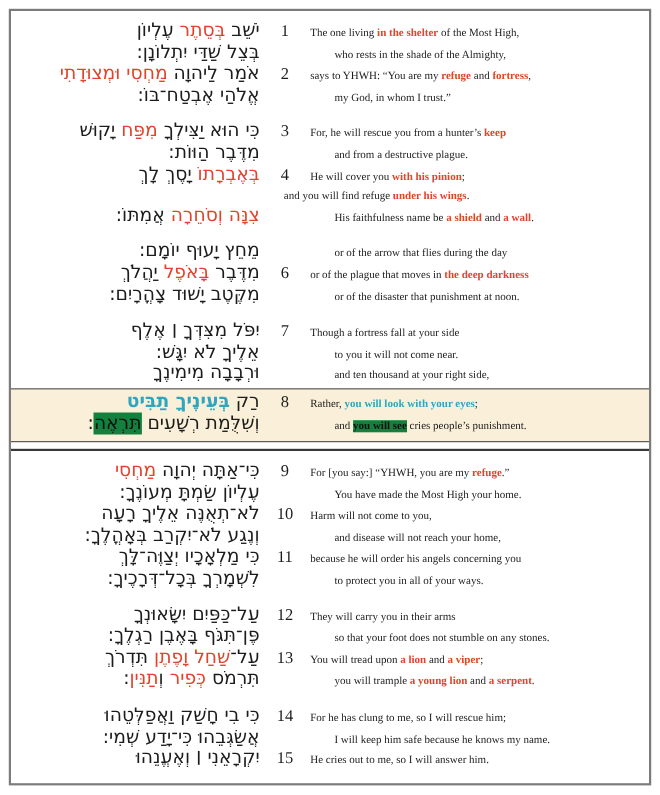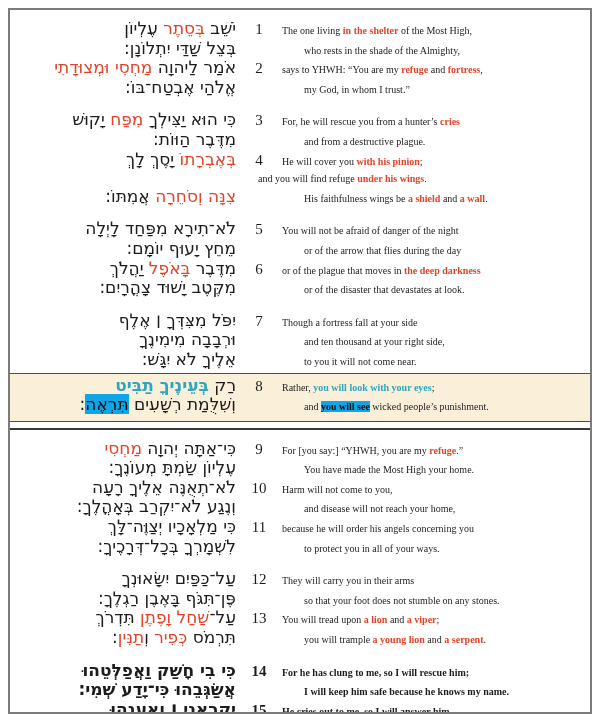--- a/index.html
+++ b/index.html
@@ -10,21 +10,21 @@
     -webkit-font-smoothing:antialiased;
   }
   .frame{
     position:absolute;left:8px;top:8px;right:8px;bottom:9px;
     border:2px solid #7b7b7b;
     overflow:hidden;
     background:#ffffff;
   }
   .psalm{padding-top:10px;}
   .stanza{margin-bottom:13px;}
-  .stanza:last-child{margin-bottom:0;font-weight:bold;}
+  .stanza:last-child{margin-bottom:0;}
   .verse{margin:0;}
   .row{
     display:grid;
     grid-template-columns:226px 46px 1fr;
     align-items:baseline;
     line-height:17.6px;
     min-height:17.6px;
   }
   .he{
     direction:rtl;
@@ -40,21 +40,21 @@
   .en{
     font-size:10px;
     padding-right:6px;
     white-space:nowrap;
   }
   .en.indent{padding-left:22px;}
   
   .red{color:#e0442a;}
   .en .red{font-weight:700;}
   .teal{color:#2ea6c0;font-weight:700;}
-  .hl{background:#0ea5e9;color:#101010;}
+  .hl{background:#15803d;color:#101010;}
   .en .hl{font-weight:700;text-align:center;}
   
   .hl-box{
     background:#faf0d9;
     border-top:1.5px solid #4d4d4d;
     border-bottom:1.5px solid #4d4d4d;
     padding:3px 16px 5px 0;
     margin-top:2px;
   }
   .section-divider{
@@ -92,99 +92,94 @@
             <div class="num"></div>
             <div class="en indent"><span>my God, in whom I trust.”</span></div>
           </div>
         </div>
       </div>
       <div class="stanza">
         <div class="verse">
           <div class="row">
             <div class="he"><span>כִּי הוּא יַצִּילְךָ </span><span class="red">מִפַּח</span><span> יָקוּשׁ</span></div>
             <div class="num">3</div>
-            <div class="en"><span>For, he will rescue you from a hunter’s </span><span class="red">cries</span></div>
+            <div class="en"><span>For, he will rescue you from a hunter’s </span><span class="red">keep</span></div>
           </div>
           <div class="row">
             <div class="he"><span>מִדֶּבֶר הַוּוֹת:</span></div>
             <div class="num"></div>
             <div class="en indent"><span>and from a destructive plague.</span></div>
           </div>
         </div>
         <div class="verse">
           <div class="row">
             <div class="he"><span class="red">בְּאֶבְרָתוֹ</span><span> יָסֶךְ לָךְ</span></div>
             <div class="num">4</div>
             <div class="en"><span>He will cover you </span><span class="red">with his pinion</span><span>;</span></div>
           </div>
           <div class="row">
             <div class="num"></div>
             <div class="en indent"><span>and you will find refuge </span><span class="red">under his wings</span><span>.</span></div>
           </div>
           <div class="row">
             <div class="he"><span class="red">צִנָּה וְסֹחֵרָה</span><span> אֲמִתּוֹ:</span></div>
             <div class="num"></div>
-            <div class="en indent"><span>His faithfulness wings be </span><span class="red">a shield</span><span> and </span><span class="red">a wall</span><span>.</span></div>
-          </div>
-        </div>
-      </div>
-      <div class="stanza">
-        <div class="verse">
-          <div class="row">
-            <div class="he"><span>לֹא־תִירָא מִפַּחַד לָיְלָה</span></div>
-            <div class="num">5</div>
-            <div class="en"><span>You will not be afraid of danger of the night</span></div>
-          </div>
+            <div class="en indent"><span>His faithfulness name be </span><span class="red">a shield</span><span> and </span><span class="red">a wall</span><span>.</span></div>
+          </div>
+        </div>
+      </div>
+      <div class="stanza">
+        <div class="verse">
           <div class="row">
             <div class="he"><span>מֵחֵץ יָעוּף יוֹמָם:</span></div>
             <div class="num"></div>
             <div class="en indent"><span>or of the arrow that flies during the day</span></div>
           </div>
         </div>
         <div class="verse">
           <div class="row">
             <div class="he"><span>מִדֶּבֶר </span><span class="red">בָּאֹפֶל</span><span> יַהֲלֹךְ</span></div>
             <div class="num">6</div>
             <div class="en"><span>or of the plague that moves in </span><span class="red">the deep darkness</span></div>
           </div>
           <div class="row">
             <div class="he"><span>מִקֶּטֶב יָשׁוּד צָהֳרָיִם:</span></div>
             <div class="num"></div>
-            <div class="en indent"><span>or of the disaster that devastates at look.</span></div>
+            <div class="en indent"><span>or of the disaster that punishment at noon.</span></div>
           </div>
         </div>
       </div>
       <div class="stanza">
         <div class="verse">
           <div class="row">
             <div class="he"><span>יִפֹּל מִצִּדְּךָ ׀ אֶלֶף</span></div>
             <div class="num">7</div>
             <div class="en"><span>Though a fortress fall at your side</span></div>
           </div>
           <div class="row">
+            <div class="he"><span>אֵלֶיךָ לֹא יִגָּשׁ:</span></div>
+            <div class="num"></div>
+            <div class="en indent"><span>to you it will not come near.</span></div>
+          </div>
+          <div class="row">
             <div class="he"><span>וּרְבָבָה מִימִינֶךָ</span></div>
             <div class="num"></div>
             <div class="en indent"><span>and ten thousand at your right side,</span></div>
-          </div>
-          <div class="row">
-            <div class="he"><span>אֵלֶיךָ לֹא יִגָּשׁ:</span></div>
-            <div class="num"></div>
-            <div class="en indent"><span>to you it will not come near.</span></div>
           </div>
         </div>
         <div class="verse hl-box">
           <div class="row">
             <div class="he"><span>רַק </span><span class="teal">בְּעֵינֶיךָ תַבִּיט</span></div>
             <div class="num">8</div>
             <div class="en"><span>Rather, </span><span class="teal">you will look with your eyes</span><span>;</span></div>
           </div>
           <div class="row">
             <div class="he"><span>וְשִׁלֻּמַת רְשָׁעִים </span><span class="hl">תִּרְאֶה</span><span>:</span></div>
             <div class="num"></div>
-            <div class="en indent"><span>and </span><span class="hl">you will see</span><span> wicked people’s punishment.</span></div>
+            <div class="en indent"><span>and </span><span class="hl">you will see</span><span> cries people’s punishment.</span></div>
           </div>
         </div>
       </div>
       <div class="section-divider"></div>
       <div class="stanza">
         <div class="verse">
           <div class="row">
             <div class="he"><span>כִּי־אַתָּה יְהוָה </span><span class="red">מַחְסִי</span></div>
             <div class="num">9</div>
             <div class="en"><span>For [you say:] “YHWH, you are my </span><span class="red">refuge</span><span>.”</span></div>

